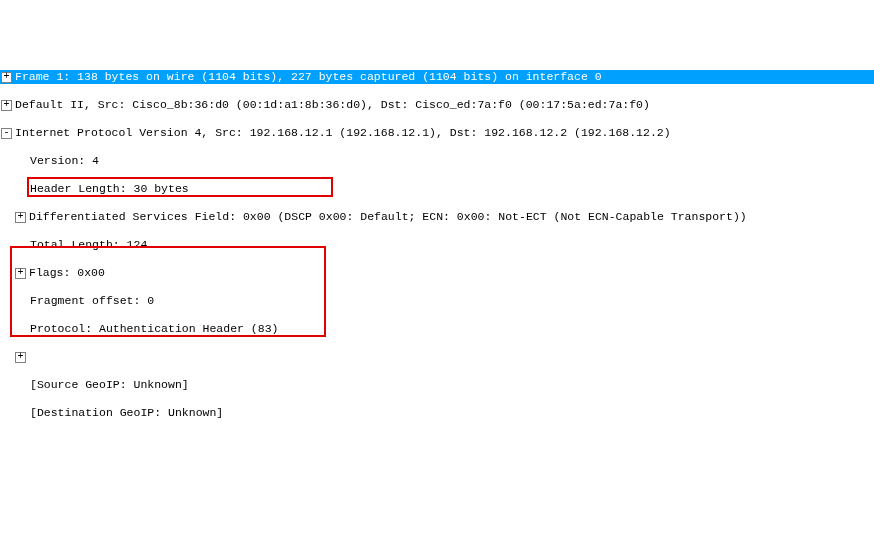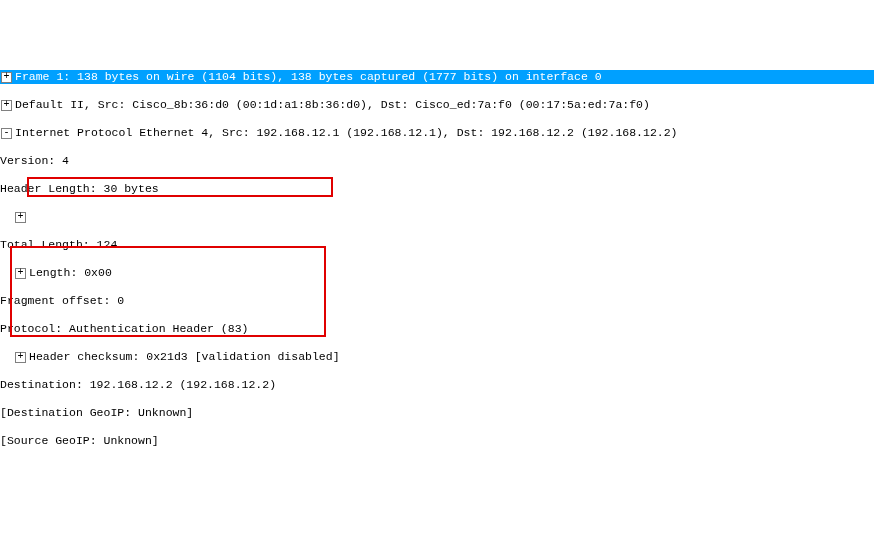--- a/index.html
+++ b/index.html
@@ -30,51 +30,50 @@
     margin-left: 1px;
     line-height: 7px;
     font-size: 10px;
     text-align: center;
     background: #ffffff;
     color: #000000;
     font-family: "Courier New", monospace;
   }
   .ind0 { padding-left: 0px; }
   .ind1 { padding-left: 0px; }
-  .ind2 { }
+  .ind2 { padding-left: 30px; }
   .gap1 { display:inline-block; width: 14px; }
   .redbox {
     border: 2px solid #e00000;
     position: absolute;
     pointer-events: none;
   }
   .container {
     position: relative;
   }
 </style>
 </head>
 <body>
 
 
 <div class="container">
 
-<div class="row frame-hdr ind0"><span class="exp">+</span><span>Frame 1: 138 bytes on wire (1104 bits), 138 bytes captured (1777 bits) on interface 0</span></div>
+<div class="row frame-hdr ind0"><span class="exp">+</span><span>Frame 1: 138 bytes on wire (1104 bits), 227 bytes captured (1104 bits) on interface 0</span></div>
 <div class="row ind0"><span class="exp">+</span><span>Default II, Src: Cisco_8b:36:d0 (00:1d:a1:8b:36:d0), Dst: Cisco_ed:7a:f0 (00:17:5a:ed:7a:f0)</span></div>
-<div class="row ind0"><span class="exp">-</span><span>Internet Protocol Ethernet 4, Src: 192.168.12.1 (192.168.12.1), Dst: 192.168.12.2 (192.168.12.2)</span></div>
+<div class="row ind0"><span class="exp">-</span><span>Internet Protocol Version 4, Src: 192.168.12.1 (192.168.12.1), Dst: 192.168.12.2 (192.168.12.2)</span></div>
 <div class="row ind2"><span>Version: 4</span></div>
 <div class="row ind2"><span>Header Length: 30 bytes</span></div>
-<div class="row ind1"><span class="gap1"></span><span class="exp">+</span></div>
+<div class="row ind1"><span class="gap1"></span><span class="exp">+</span><span>Differentiated Services Field: 0x00 (DSCP 0x00: Default; ECN: 0x00: Not-ECT (Not ECN-Capable Transport))</span></div>
 <div class="row ind2"><span>Total Length: 124</span></div>
-<div class="row ind1"><span class="gap1"></span><span class="exp">+</span><span>Length: 0x00</span></div>
+<div class="row ind1"><span class="gap1"></span><span class="exp">+</span><span>Flags: 0x00</span></div>
 <div class="row ind2"><span>Fragment offset: 0</span></div>
 <div class="row ind2"><span>Protocol: Authentication Header (83)</span></div>
-<div class="row ind1"><span class="gap1"></span><span class="exp">+</span><span>Header checksum: 0x21d3 [validation disabled]</span></div>
-<div class="row ind2"><span>Destination: 192.168.12.2 (192.168.12.2)</span></div>
+<div class="row ind1"><span class="gap1"></span><span class="exp">+</span></div>
+<div class="row ind2"><span>[Source GeoIP: Unknown]</span></div>
 <div class="row ind2"><span>[Destination GeoIP: Unknown]</span></div>
-<div class="row ind2"><span>[Source GeoIP: Unknown]</span></div>
 
 
 
 
 
 
 
 
 
 

